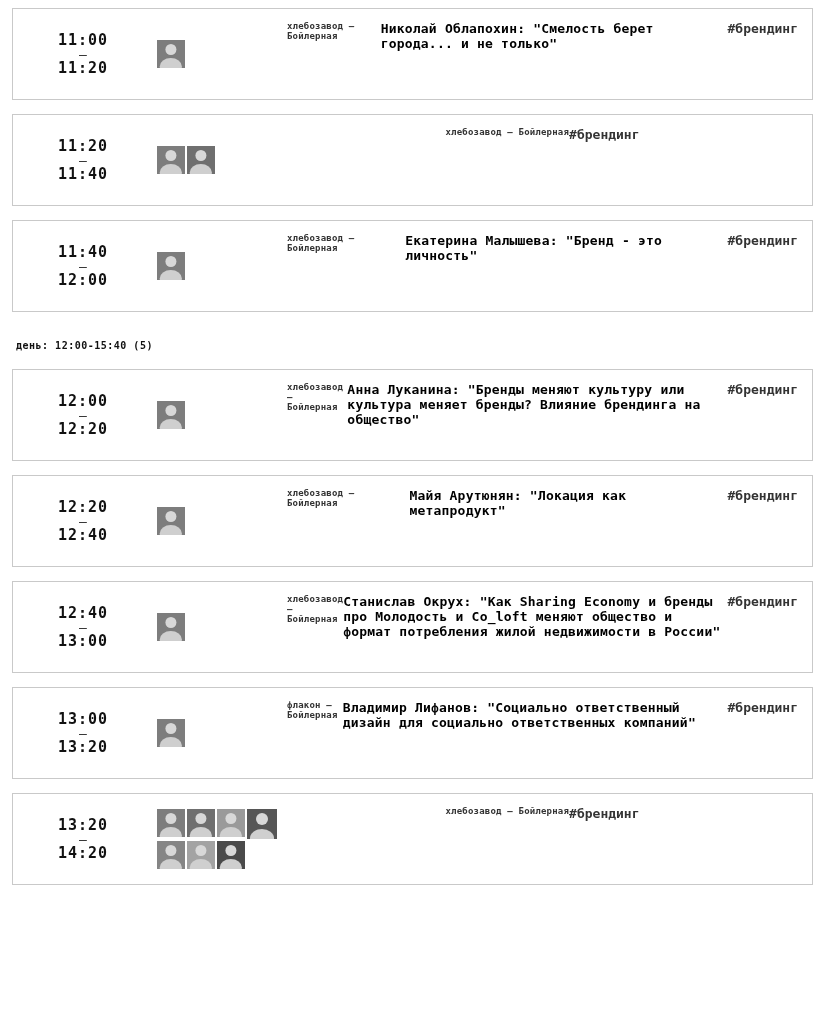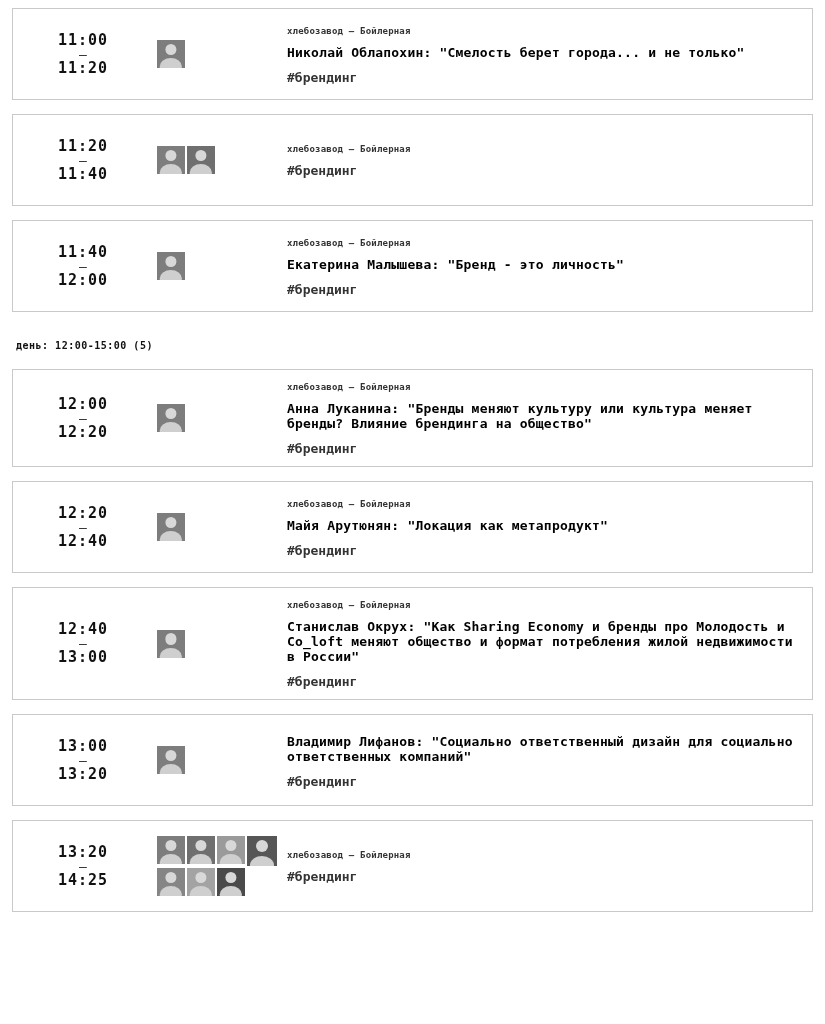--- a/index.html
+++ b/index.html
@@ -102,21 +102,20 @@
   .ava.v2 { background: #6f6f6f; }
   .ava.v3 { background: #9a9a9a; }
   .ava.v4 { background: #565656; }
   .ava.v5 { background: #858585; }
   .ava.v6 { background: #a3a3a3; }
   .ava.v7 { background: #4a4a4a; }
   .info-col {
     flex: 1 1 auto;
     padding: 12px 14px 10px 0;
     display: flex;
-    flex-direction: column;
     justify-content: center;
   }
   .place {
     font-family: "DejaVu Sans Mono", monospace;
     font-size: 9px;
     font-weight: bold;
     color: #333333;
     letter-spacing: 0.2px;
     margin-bottom: 9px;
   }
@@ -194,21 +193,21 @@
             <div class="ava v1"></div>
           </div>
         </div>
         <div class="info-col">
           <div class="place">хлебозавод — Бойлерная</div>
           <div class="title">Екатерина Малышева: "Бренд - это личность"</div>
           <div class="tag">#брендинг</div>
         </div>
       </div>
     </div>
-  <div id="day-separator" class="day-sep">день: 12:00-15:00 (5)</div>
+  <div id="day-separator" class="day-sep">день: 12:00-15:40 (5)</div>
   <div id="list-bottom">
       <div class="event-card">
         <div class="time-col">
           <div class="t">12:00</div>
           <div class="dash">–</div>
           <div class="t">12:20</div>
         </div>
         <div class="ava-col">
           <div class="ava-grid">
             <div class="ava v1"></div>
@@ -259,29 +258,30 @@
           <div class="t">13:00</div>
           <div class="dash">–</div>
           <div class="t">13:20</div>
         </div>
         <div class="ava-col">
           <div class="ava-grid">
             <div class="ava v1"></div>
           </div>
         </div>
         <div class="info-col">
+          <div class="place">флакон — Бойлерная</div>
           <div class="title">Владимир Лифанов: "Социально ответственный дизайн для социально ответственных компаний"</div>
           <div class="tag">#брендинг</div>
         </div>
       </div>
       <div class="event-card">
         <div class="time-col">
           <div class="t">13:20</div>
           <div class="dash">–</div>
-          <div class="t">14:25</div>
+          <div class="t">14:20</div>
         </div>
         <div class="ava-col">
           <div class="ava-grid">
             <div class="ava v1"></div>
             <div class="ava v2"></div>
             <div class="ava v3"></div>
             <div class="ava v4 big"></div>
             <div class="ava v5"></div>
             <div class="ava v6"></div>
             <div class="ava v7"></div>

